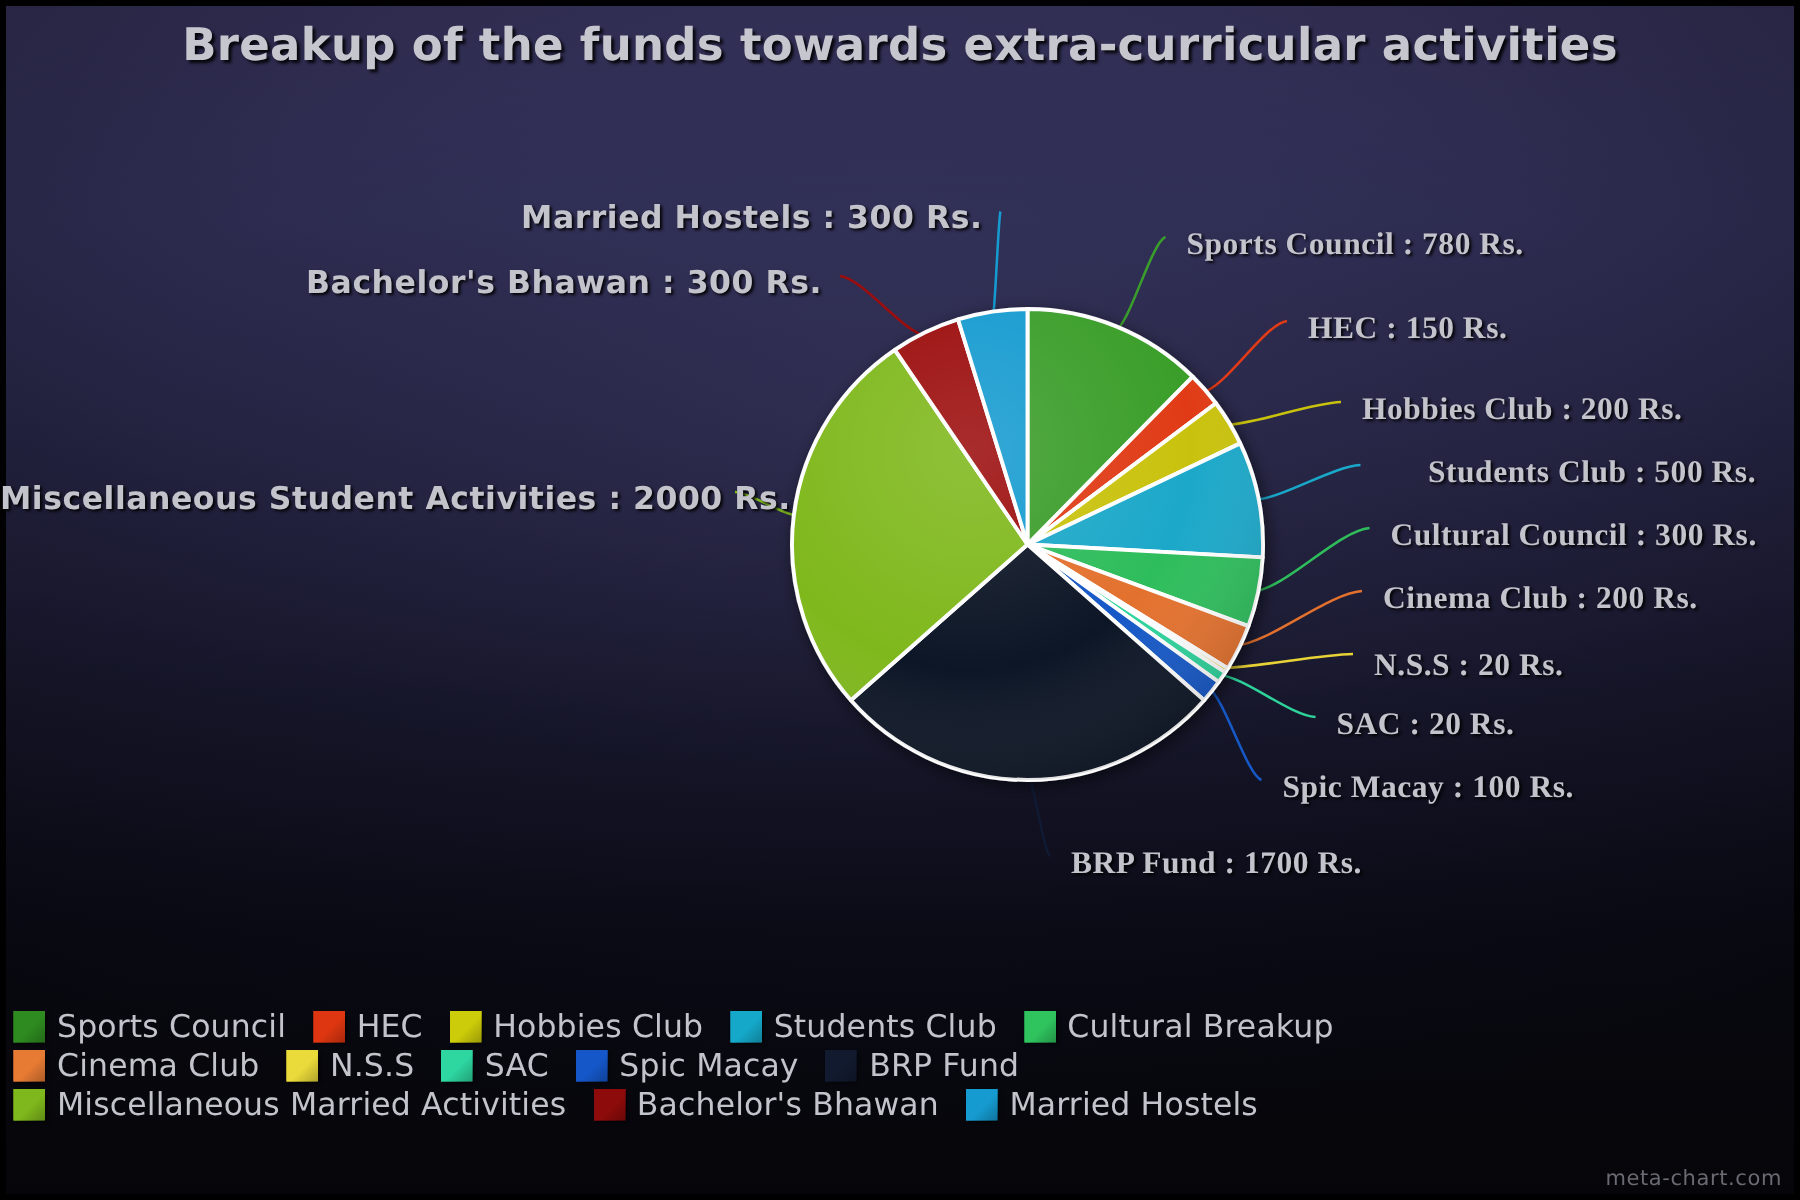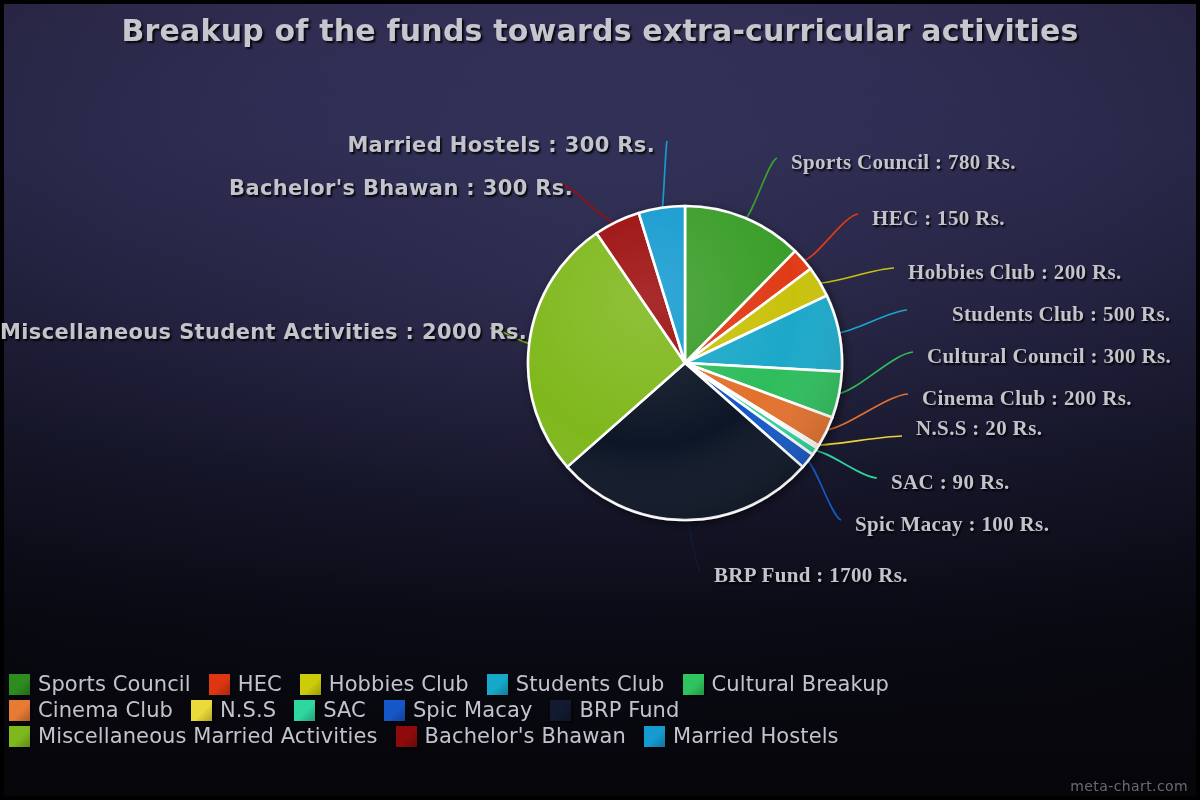--- a/index.html
+++ b/index.html
@@ -155,29 +155,29 @@
         <path d="M 685 363 L 802.72 466.88 A 157 157 0 0 1 567.28 466.88 Z" fill="#0d1426" stroke="#ffffff" stroke-width="2.6" stroke-linejoin="round"></path>
         <path d="M 685 363 L 567.28 466.88 A 157 157 0 0 1 596.56 233.28 Z" fill="#7fb81c" stroke="#ffffff" stroke-width="2.6" stroke-linejoin="round"></path>
         <path d="M 685 363 L 596.56 233.28 A 157 157 0 0 1 638.72 212.98 Z" fill="#9c0d0d" stroke="#ffffff" stroke-width="2.6" stroke-linejoin="round"></path>
         <path d="M 685 363 L 638.72 212.98 A 157 157 0 0 1 685.00 206.00 Z" fill="#159bd0" stroke="#ffffff" stroke-width="2.6" stroke-linejoin="round"></path>
       </g>
     <circle id="pie-sheen" cx="685" cy="363" r="157" fill="url(#sliceShade)" pointer-events="none"></circle>
   </svg>
 
   <div id="labels-layer">
       <div class="slice-label left" style="top: 133px; left: 0px; width: 655px;">Married Hostels : 300 Rs.</div>
-      <div class="slice-label left" style="top: 176px; left: 12px; width: 548px; padding-left: 13px;">Bachelor's Bhawan : 300 Rs.</div>
+      <div class="slice-label left" style="top: 176px; left: 0px; width: 548px;">Bachelor's Bhawan : 300 Rs.</div>
       <div class="slice-label right" style="top: 150px; left: 791px;">Sports Council : 780 Rs.</div>
       <div class="slice-label right" style="top: 206px; left: 872px;">HEC : 150 Rs.</div>
       <div class="slice-label right" style="top: 260px; left: 908px;">Hobbies Club : 200 Rs.</div>
       <div class="slice-label right" style="top: 302px; left: 952px;">Students Club : 500 Rs.</div>
       <div class="slice-label right" style="top: 344px; left: 927px;">Cultural Council : 300 Rs.</div>
       <div class="slice-label right" style="top: 386px; left: 922px;">Cinema Club : 200 Rs.</div>
-      <div class="slice-label right" style="top: 416px; left: 916px;">N.S.S : 20 Rs.</div>
-      <div class="slice-label right" style="top: 470px; left: 891px;">SAC : 90 Rs.</div>
+      <div class="slice-label right" style="top: 431px; left: 916px;">N.S.S : 20 Rs.</div>
+      <div class="slice-label right" style="top: 470px; left: 891px;">SAC : 20 Rs.</div>
       <div class="slice-label right" style="top: 512px; left: 855px;">Spic Macay : 100 Rs.</div>
       <div class="slice-label right" style="top: 563px; left: 714px;">BRP Fund : 1700 Rs.</div>
       <div class="slice-label left" style="top: 320px; left: 0px; width: 478px;">Miscellaneous Student Activities : 2000 Rs.</div>
     </div>
 
   <div id="legend">
       <div class="legend-row">
         <div class="legend-item">
           <span class="legend-swatch" style="background: linear-gradient(135deg, rgb(46, 139, 32) 0%, rgb(46, 139, 32) 55%, rgba(0, 0, 0, 0.25) 100%) rgb(46, 139, 32);"></span>
           <span class="legend-text">Sports Council</span>

